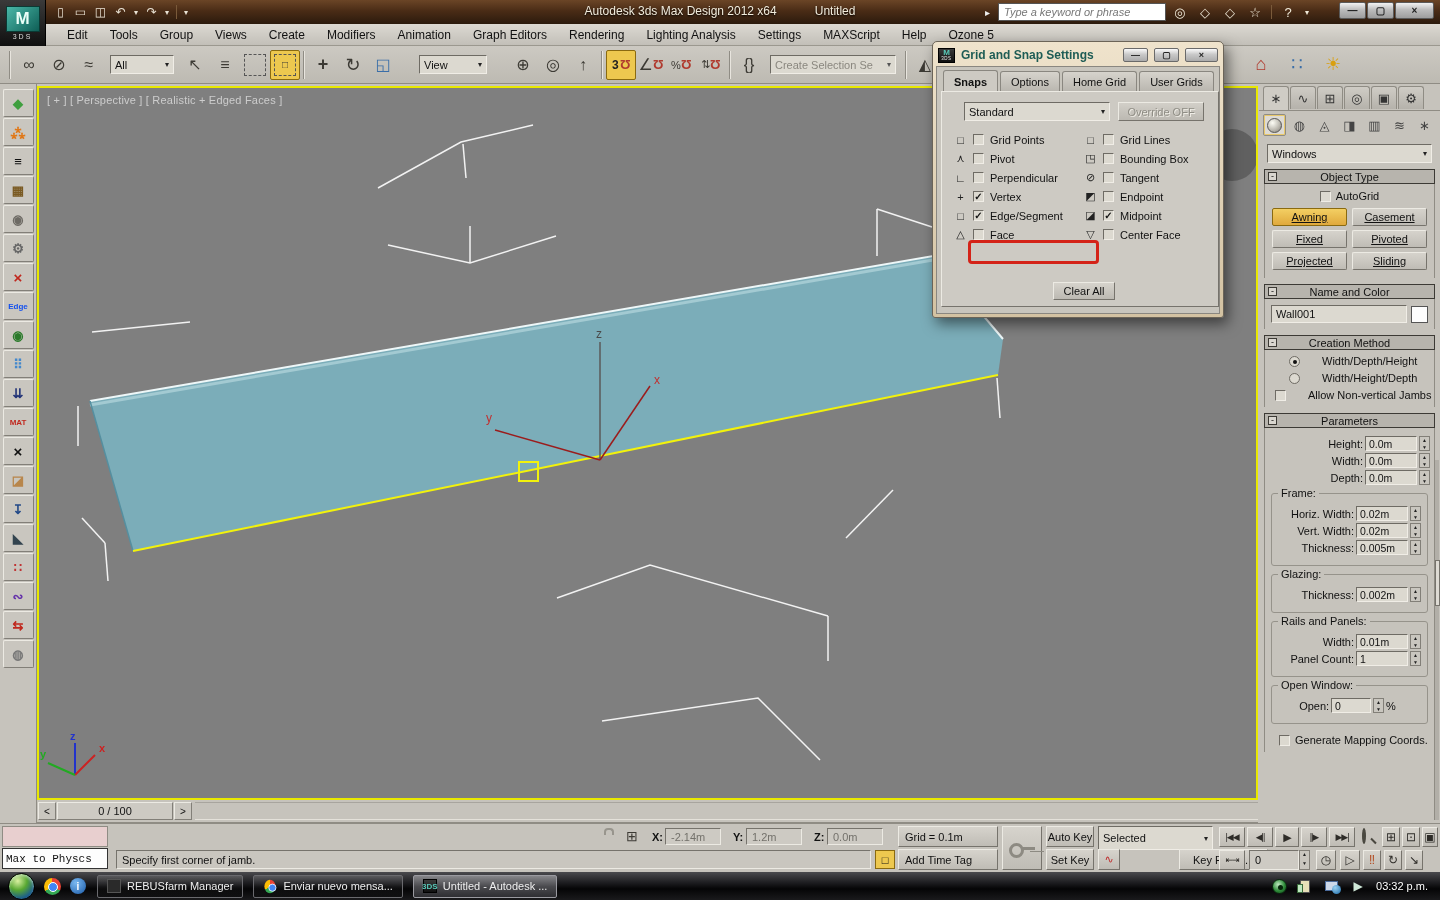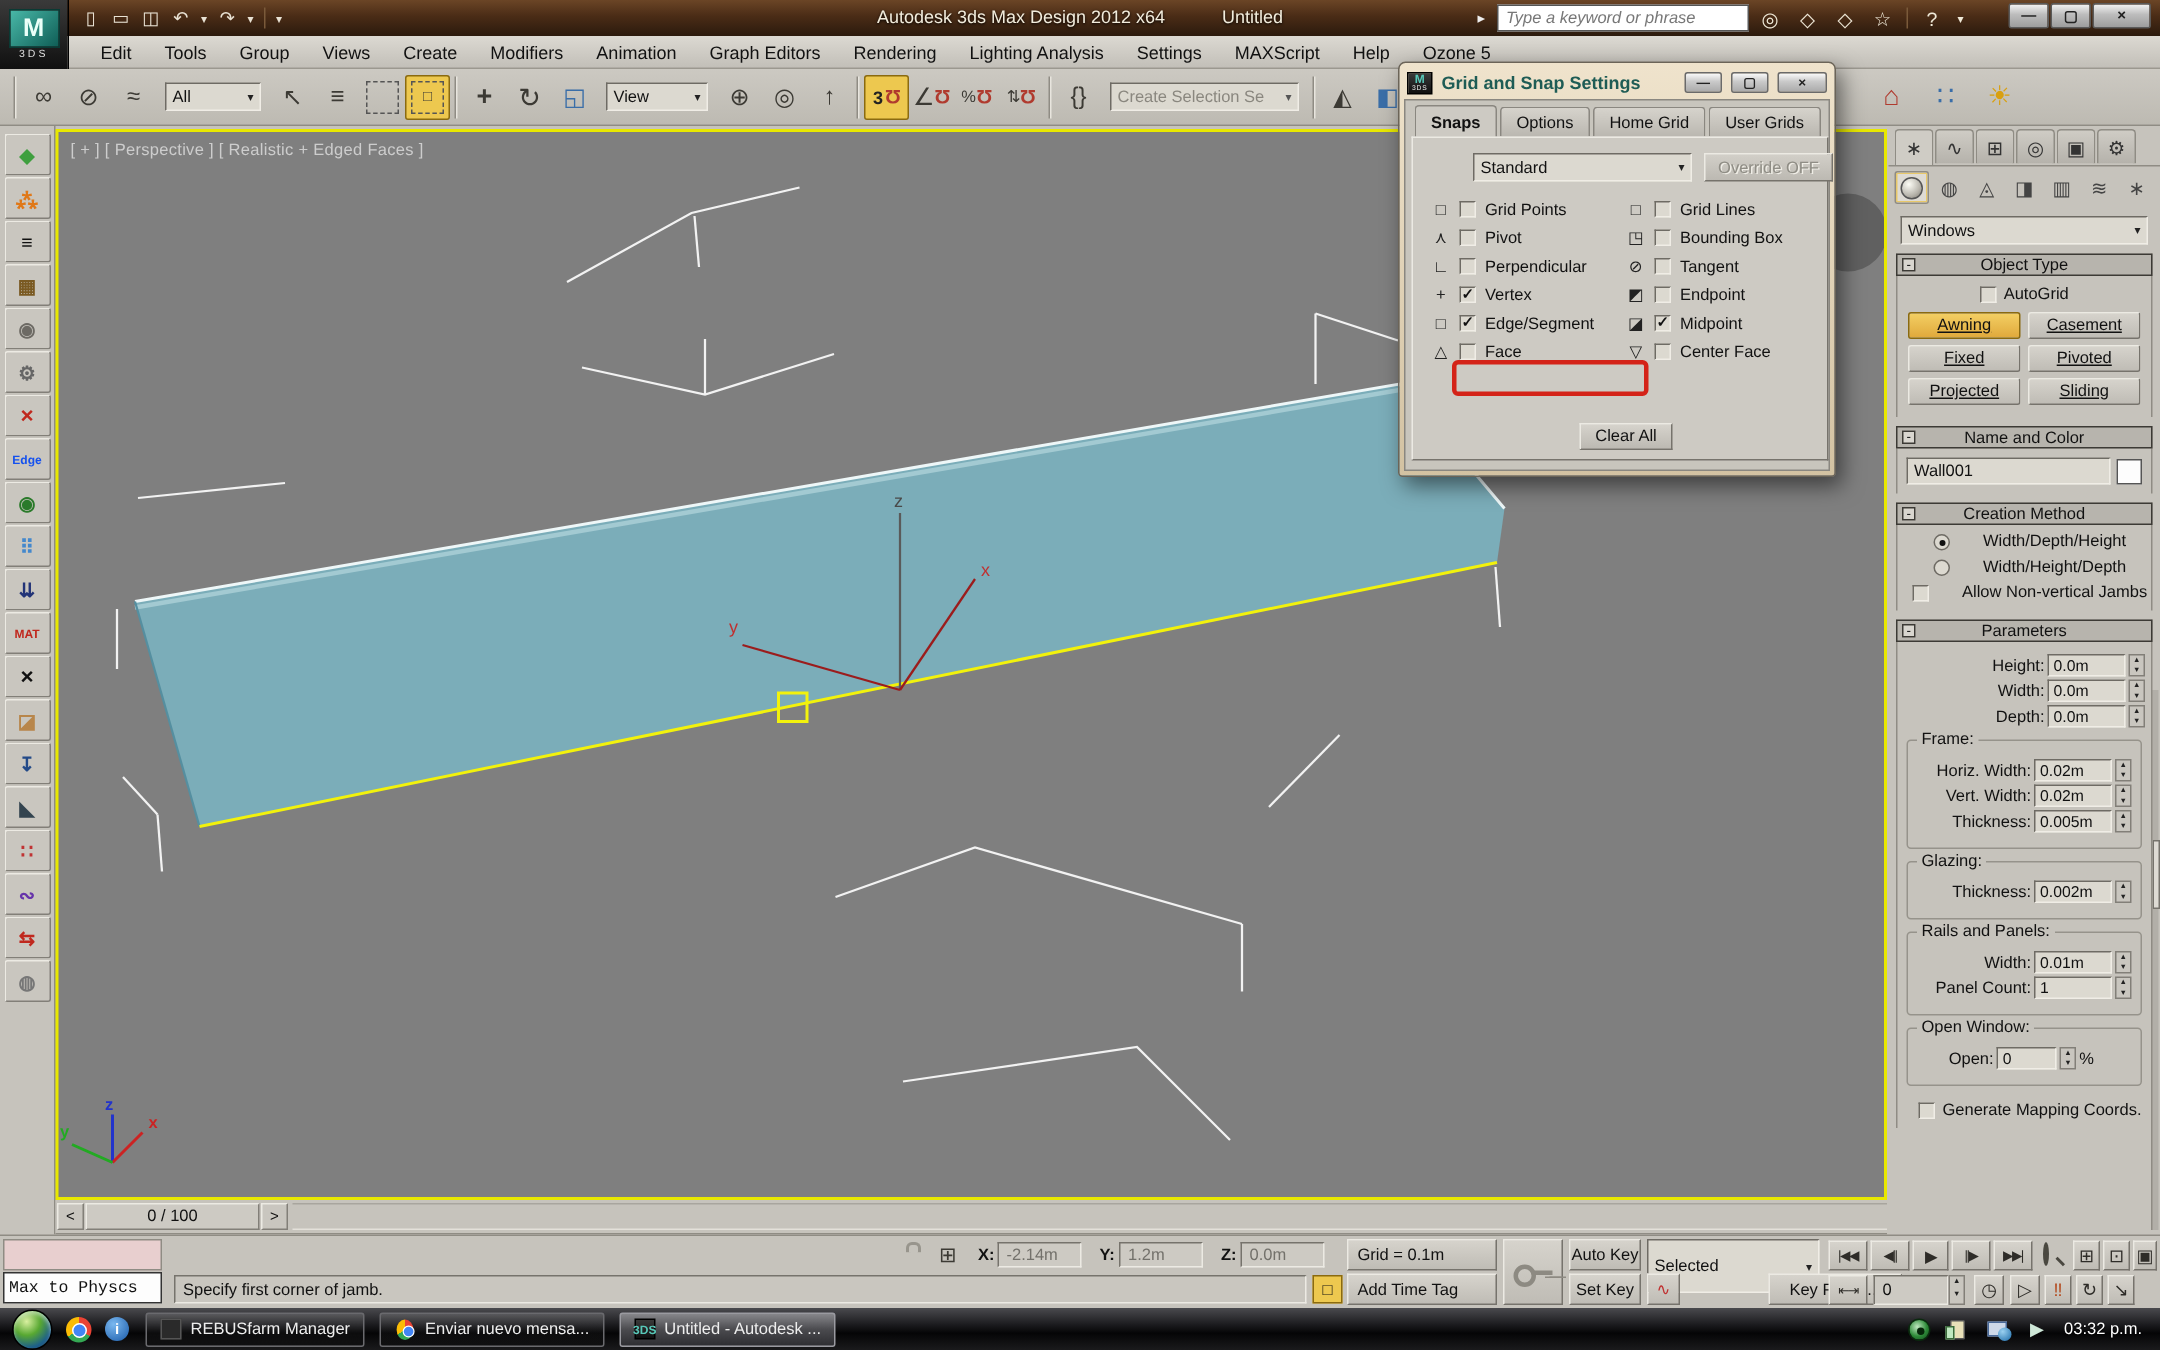--- a/index.html
+++ b/index.html
@@ -113,21 +113,21 @@
   #dlg-title .dicon .dm{color:#58c8b8;font-size:8px;font-weight:bold;line-height:7px;}
   #dlg-title .dicon .d3{color:#eee;font-size:4.5px;line-height:5px;letter-spacing:.5px;}
   #dlg-title .dtext{color:#1e5c55;font-size:12px;font-weight:bold;flex:1;}
   #dlg-title .dwb{width:25px;height:14px;background:linear-gradient(#fafafa,#c9c9c9 45%,#ababab);border:1px solid #6a6a6a;border-radius:2px;font-size:9px;display:flex;align-items:center;justify-content:center;color:#222;font-weight:bold;}
   #dlg-title .dwb.x{width:33px;}
   #dlg-body{position:relative;height:248px;background:#c8c5bd;border:1px solid #8a8780;}
   .dtabs{position:absolute;left:6px;top:4px;display:flex;gap:2px;}
   .dtab{height:20px;padding:0 10px;background:linear-gradient(#d6d3cc,#bab7b0);border:1px solid #8a8780;border-bottom:none;border-radius:3px 3px 0 0;display:flex;align-items:center;font-size:11px;}
   .dtab.on{background:#cdcac3;height:22px;position:relative;top:-1px;font-weight:bold;}
   .dpage{position:absolute;left:4px;top:24px;width:278px;height:216px;border:1px solid;border-color:#eceae3 #76736c #76736c #eceae3;background:#cdcac3;}
-  .drow1{position:absolute;left:40px;top:10px;display:flex;gap:8px;text-align:right;}
+  .drow1{position:absolute;left:22px;top:10px;display:flex;gap:8px;text-align:right;}
   .dd.std{width:146px;}
   .ovbtn{width:86px;height:19px;background:linear-gradient(#d2cfc8,#bcb9b2);border:1px solid;border-color:#eceae3 #76736c #76736c #eceae3;color:#8f8d85;text-shadow:1px 1px 0 #efede6;display:flex;align-items:center;justify-content:center;font-size:11px;}
   .scol{position:absolute;top:38px;}
   .scol.l{left:12px;}
   .scol.r{left:142px;}
   .srow{display:flex;align-items:center;height:19px;gap:6px;}
   .sicon{width:13px;text-align:center;font-size:11px;color:#222;}
   .slbl{font-size:11px;}
   #redbox{position:absolute;left:26px;top:148px;width:131px;height:24px;border:3px solid #d42318;border-radius:4px;}
   #clearall{position:absolute;left:111px;top:190px;width:62px;height:18px;background:linear-gradient(#d6d3cc,#bcb9b2);border:1px solid;border-color:#eceae3 #76736c #76736c #eceae3;display:flex;align-items:center;justify-content:center;font-size:11px;}
@@ -243,21 +243,21 @@
   <span class="tbtn">
       <span class="dashedbox"></span>
     </span>
   <span class="tbtn hl">
       <span class="dashedbox">□</span>
     </span>
   <span class="tsep"></span>
   <span class="tbtn" style="font-weight:bold;font-size:18px">+</span>
   <span class="tbtn" style="font-size:18px">↻</span>
   <span class="tbtn" style="color:#3a6ea8">◱</span>
-  <div class="dd" style="width:68px;margin:0 6px">
+  <div class="dd" style="width:68px;margin:0 21px">
     <span>View</span>
       <span class="dda">▾</span>
   </div>
   <span class="tbtn">⊕</span>
   <span class="tbtn">◎</span>
   <span class="tbtn">↑</span>
   <span class="tsep"></span>
   <span class="tbtn hl">
       <span class="snapnum">3</span>
       <span class="magnet">Ω</span>
@@ -725,21 +725,21 @@
   <div class="abs sfield" style="left:116px;top:26px;width:755px;height:19px;background:#c9c6bf">Specify first corner of jamb.</div>
   <span class="abs skbtn" style="left:875px;top:26px;width:20px;height:19px;background:#edc84f;border-color:#8a6a10">□</span>
   <span class="abs skbtn" style="left:898px;top:25px;width:100px;height:21px;justify-content:flex-start;padding:0 6px">Add Time Tag</span>
 
   <span class="abs skbtn" style="left:1002px;top:2px;width:40px;height:44px">
       <span class="keyicon"></span>
     </span>
   <span class="abs skbtn" style="left:1046px;top:2px;width:48px;height:21px">Auto Key</span>
   <span class="abs skbtn" style="left:1046px;top:25px;width:48px;height:21px">Set Key</span>
 
-  <div class="dd abs" style="left:1098px;top:2px;width:115px;height:36px">
+  <div class="dd abs" style="left:1098px;top:2px;width:115px;height:24px">
     <span>Selected</span>
       <span class="dda">▾</span>
   </div>
   <span class="abs skbtn" style="left:1098px;top:25px;width:22px;height:21px;color:#c03030">∿</span>
   <span class="abs skbtn" style="left:1179px;top:25px;width:89px;height:21px">Key Filters...</span>
 
   <span class="abs trbtn" style="left:1219px;top:3px;width:26px">|◀◀</span>
   <span class="abs trbtn" style="left:1247px;top:3px;width:26px">◀||</span>
   <span class="abs trbtn" style="left:1275px;top:3px;width:24px;font-size:11px">▶</span>
   <span class="abs trbtn" style="left:1301px;top:3px;width:26px">||▶</span>

